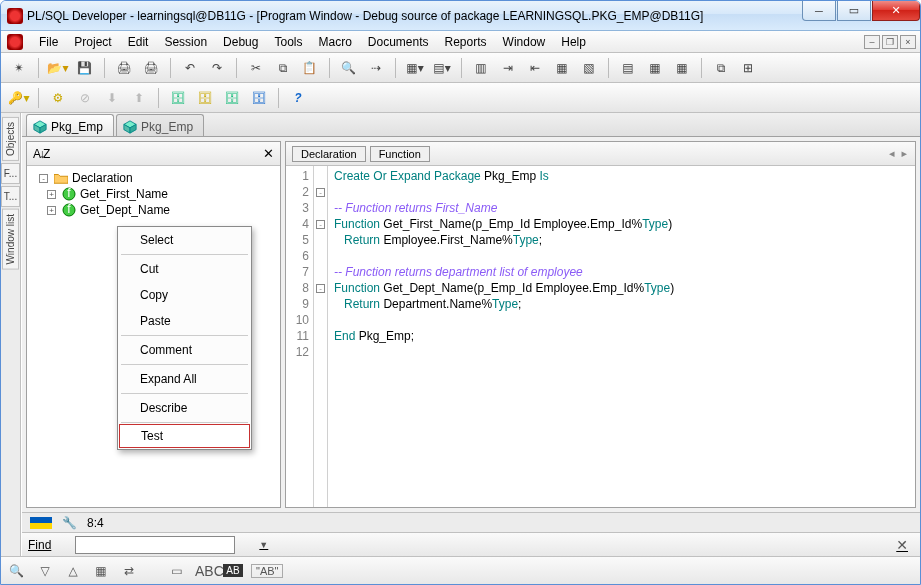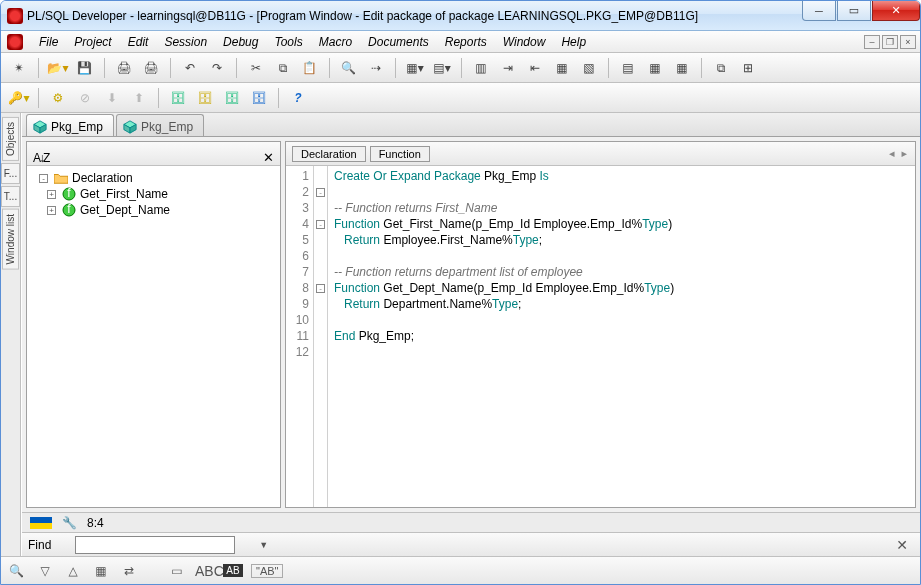--- a/index.html
+++ b/index.html
@@ -13,21 +13,21 @@
 .app-icon { width:16px; height:16px; margin-right:4px; background:radial-gradient(circle,#e33 40%,#900 70%); border-radius:3px; }
 .title-text { color:#000; }
 .win-buttons { position:absolute; right:0; top:0; display:flex; }
 .win-btn { width:34px; height:20px; margin-left:1px; border:1px solid #6b90b8; border-top:none; display:flex; align-items:center; justify-content:center; font-family:Arial; font-size:11px; color:#3a3a3a; background:linear-gradient(to bottom,#f4f8fd,#d3e5f6); }
 .win-btn.close { width:48px; background:linear-gradient(to bottom,#f08b86,#e33f37 45%,#cf2016 46%,#e3483d); color:#fff; border-color:#921f1a; border-radius:0 0 4px 0; }
 .win-btn.min { border-radius:0 0 0 4px; }
 
 
 .menu-bar { height:22px; background:linear-gradient(to bottom,#fdfdfd,#ececec); display:flex; align-items:center; padding-left:6px; border-bottom:1px solid #c0c0c0; }
 .db-icon { width:16px; height:16px; margin-right:8px; background:radial-gradient(circle,#e33 40%,#900 70%); border-radius:3px; }
-.menu-item { padding:8px 8px; color:#000; cursor:default;font-style:italic; }
+.menu-item { padding:8px 8px; color:#000; cursor:default; }
 .inner-winbtns { margin-left:auto; display:flex; margin-right:4px; }
 .inner-winbtn { width:16px; height:14px; border:1px solid #999; margin-left:2px; font-size:9px; display:flex; align-items:center; justify-content:center; color:#555; background:#f0f0f0; }
 
 
 .toolbar-row { height:30px; background:linear-gradient(to bottom,#fdfdfd,#e6e6e6); border-bottom:1px solid #c0c0c0; display:flex; align-items:center; padding:0 6px; gap:3px; }
 .tool-btn { width:24px; height:24px; display:flex; align-items:center; justify-content:center; color:#444; border:1px solid transparent; }
 .tool-sep { width:1px; height:20px; background:#bbb; margin:0 4px; }
 
 
 .main-area { flex:1; display:flex; min-height:0; }
@@ -43,21 +43,21 @@
 
 .doc-tabs { height:24px; display:flex; align-items:flex-end; padding-left:4px; background:linear-gradient(to bottom,#f0f0f0,#e0e0e0); border-bottom:1px solid #a0a0a0; gap:2px; }
 .doc-tab { height:22px; padding:2px 10px 0 6px; background:linear-gradient(to bottom,#fff,#e9e9e9); border:1px solid #a0a0a0; border-bottom:none; border-radius:3px 3px 0 0; display:flex; align-items:center; gap:4px; font-size:11px; }
 .cube-icn{width:14px;height:14px;}
 .doc-tab.inactive{background:linear-gradient(to bottom,#e8e8e8,#dcdcdc); color:#555;}
 
 .splitter-row { flex:1; display:flex; min-height:0; }
 
 
 .tree-panel { width:255px; border:1px solid #a0a0a0; background:#fff; margin:4px 2px 4px 4px; display:flex; flex-direction:column; }
-.tree-head { height:24px; border-bottom:1px solid #c0c0c0; display:flex; align-items:flex-end; padding:0 6px; background:linear-gradient(to bottom,#fafafa,#e8e8e8); justify-content:space-between; }
+.tree-head { height:24px; border-bottom:1px solid #c0c0c0; display:flex; align-items:center; padding:0 6px; background:linear-gradient(to bottom,#fafafa,#e8e8e8); justify-content:space-between; }
 .sort-icn{font-size:12px; letter-spacing:-2px;}
 .tree-body { flex:1; position:relative; padding:4px 0; overflow:hidden; }
 .tree-item { display:flex; align-items:center; height:16px; padding-left:12px; gap:4px; font-size:11px; color:#000; cursor:default;}
 .tree-item .exp { width:9px; height:9px; border:1px solid #888; font-size:8px; line-height:7px; text-align:center; color:#555; margin-right:2px;}
 .folder-icn{width:14px;height:12px;}
 .func-icn{width:14px;height:14px;}
 
 
 .ctx-menu { position:absolute; left:90px; top:60px; width:135px; background:#fcfcfc; border:1px solid #8a8a8a; box-shadow:2px 3px 6px rgba(0,0,0,.3); z-index:10; }
 .ctx-item { height:26px; display:flex; align-items:center; padding-left:22px; font-size:12px; color:#000; border-bottom:1px solid transparent; cursor:default;}
@@ -67,45 +67,45 @@
 
 .editor-panel { flex:1; border:1px solid #a0a0a0; background:#fff; margin:4px 4px 4px 2px; display:flex; flex-direction:column; }
 .editor-head { height:24px; border-bottom:1px solid #c0c0c0; display:flex; align-items:center; padding:0 6px; background:linear-gradient(to bottom,#fafafa,#e8e8e8); gap:4px; }
 .mini-tab { padding:1px 8px; border:1px solid #999; font-size:11px; background:#f0f0f0;}
 .nav-arrows{margin-left:auto; color:#888; font-size:11px; letter-spacing:2px;}
 .editor-body { flex:1; display:flex; min-height:0; font-family:"Courier New",monospace; font-size:13px; }
 .gutter { width:28px; background:#fff; border-right:1px solid #d0d0d0; text-align:right; padding-right:4px; color:#808080; line-height:16px; padding-top:2px;}
 .fold-col { width:14px; background:#fff; border-right:1px solid #d0d0d0; line-height:16px; font-size:9px; color:#888; text-align:center; padding-top:2px;}
 .fold-box{display:inline-block;width:9px;height:9px;border:1px solid #888;line-height:7px;font-size:8px;text-align:center;}
 .code { flex:1; padding:2px 6px; line-height:16px; white-space:pre; color:#000; }
-.kw{color:#008080;} .cm{color:#737373; font-style:italic;} 
+.kw{color:#008080;} .cm{color:#8b5cf6; font-style:italic;} 
 
 
 .status-strip { height:20px; background:#ececec; border-top:1px solid #c0c0c0; display:flex; align-items:center; padding:0 8px; gap:10px; font-size:11px;}
 .flag{width:22px;height:12px;display:inline-block;background:linear-gradient(to bottom,#005bbb 50%,#ffd500 50%);}
 .wrench{font-size:12px;}
 
 
-.find-bar { height:24px; border-top:1px solid #c0c0c0; display:flex; align-items:center; background:linear-gradient(to bottom,#fafafa,#e8e8e8); padding:0 6px; gap:24px;}
+.find-bar { height:24px; border-top:1px solid #c0c0c0; display:flex; align-items:center; background:linear-gradient(to bottom,#fafafa,#e8e8e8); padding:0 6px; gap:24px;text-decoration:underline;}
 .find-input{ flex:0 0 160px; height:18px; border:1px solid #888; background:#fff; padding:0 4px; font-size:11px;}
 .find-close{ margin-left:auto; font-size:14px; color:#555; padding-right:6px;}
 
 .find-tools { height:28px; border-top:1px solid #c0c0c0; display:flex; align-items:center; background:linear-gradient(to bottom,#fafafa,#e8e8e8); padding:0 6px; gap:8px; color:#555;}
 .ft-btn{ width:20px; text-align:center; font-size:12px;}
 .quote-box{border:1px solid #aaa; padding:0 4px; font-size:11px;}
 
 </style>
 </head>
 <body>
 
 <div class="window-frame">
 
   <div class="title-bar">
     <div class="app-icon"></div>
-    <div class="title-text">PL/SQL Developer - learningsql@DB11G - [Program Window - Edit package of package LEARNINGSQL.PKG_EMP@DB11G]</div>
+    <div class="title-text">PL/SQL Developer - learningsql@DB11G - [Program Window - Debug source of package LEARNINGSQL.PKG_EMP@DB11G]</div>
     <div class="win-buttons">
       <div class="win-btn min">─</div>
       <div class="win-btn">▭</div>
       <div class="win-btn close">✕</div>
     </div>
   </div>
 
   <div class="menu-bar">
     <div class="db-icon"></div>
     <div id="menu-host"><span class="menu-item">File</span><span class="menu-item">Project</span><span class="menu-item">Edit</span><span class="menu-item">Session</span><span class="menu-item">Debug</span><span class="menu-item">Tools</span><span class="menu-item">Macro</span><span class="menu-item">Documents</span><span class="menu-item">Reports</span><span class="menu-item">Window</span><span class="menu-item">Help</span></div>
@@ -221,20 +221,35 @@
                 <span>Get_First_Name</span>
               </div>
               <div class="tree-item" style="padding-left: 20px;">
                 <span class="exp">+</span>
                 <svg class="func-icn" viewBox="0 0 14 14">
                   <circle cx="7" cy="7" r="6" fill="#4c4" stroke="#070"></circle>
                   <text x="7" y="10" font-size="8" text-anchor="middle" fill="#fff">f</text>
                 </svg>
                 <span>Get_Dept_Name</span>
               </div>
+              <div class="ctx-menu" id="ctx-host">
+                <div class="ctx-item">Select</div>
+                <div class="ctx-sep"></div>
+                <div class="ctx-item">Cut</div>
+                <div class="ctx-item">Copy</div>
+                <div class="ctx-item">Paste</div>
+                <div class="ctx-sep"></div>
+                <div class="ctx-item">Comment</div>
+                <div class="ctx-sep"></div>
+                <div class="ctx-item">Expand All</div>
+                <div class="ctx-sep"></div>
+                <div class="ctx-item">Describe</div>
+                <div class="ctx-sep"></div>
+                <div class="ctx-item hl">Test</div>
+              </div>
           </div>
         </div>
 
         <div class="editor-panel">
           <div class="editor-head" id="minitab-host">
           <div class="mini-tab">Declaration</div>
               <div class="mini-tab">Function</div>
               <div class="nav-arrows">◂ ▸</div>
             </div>
           <div class="editor-body">

